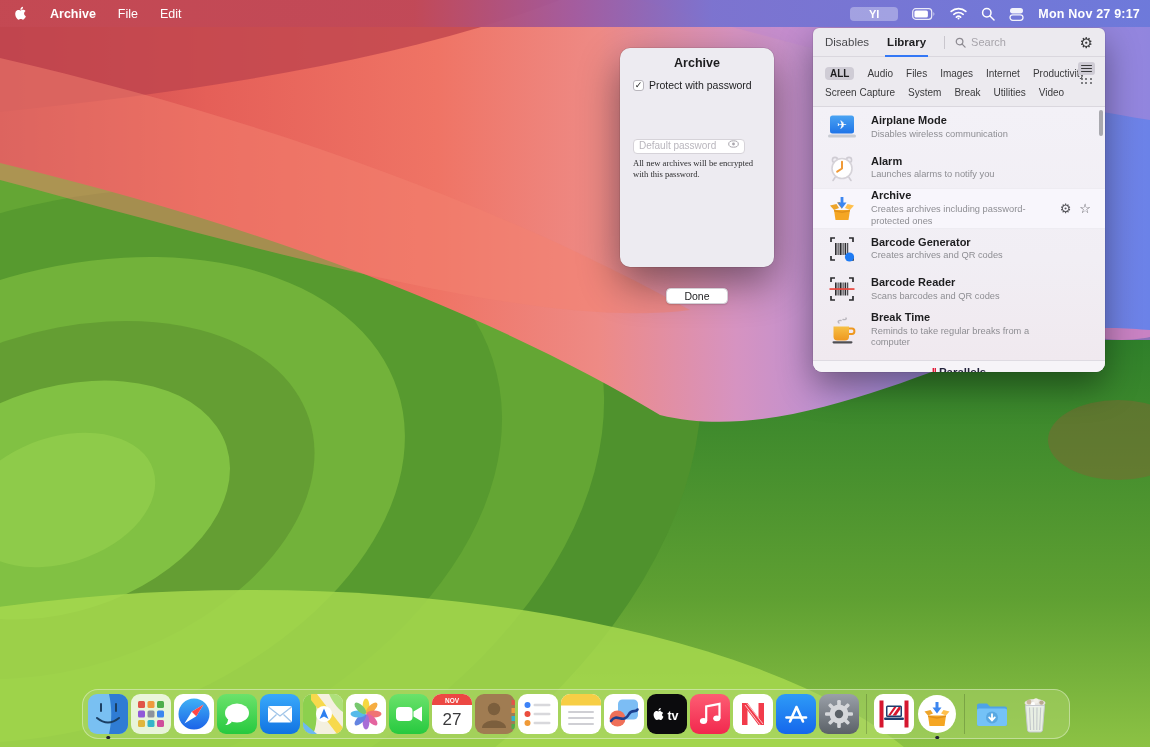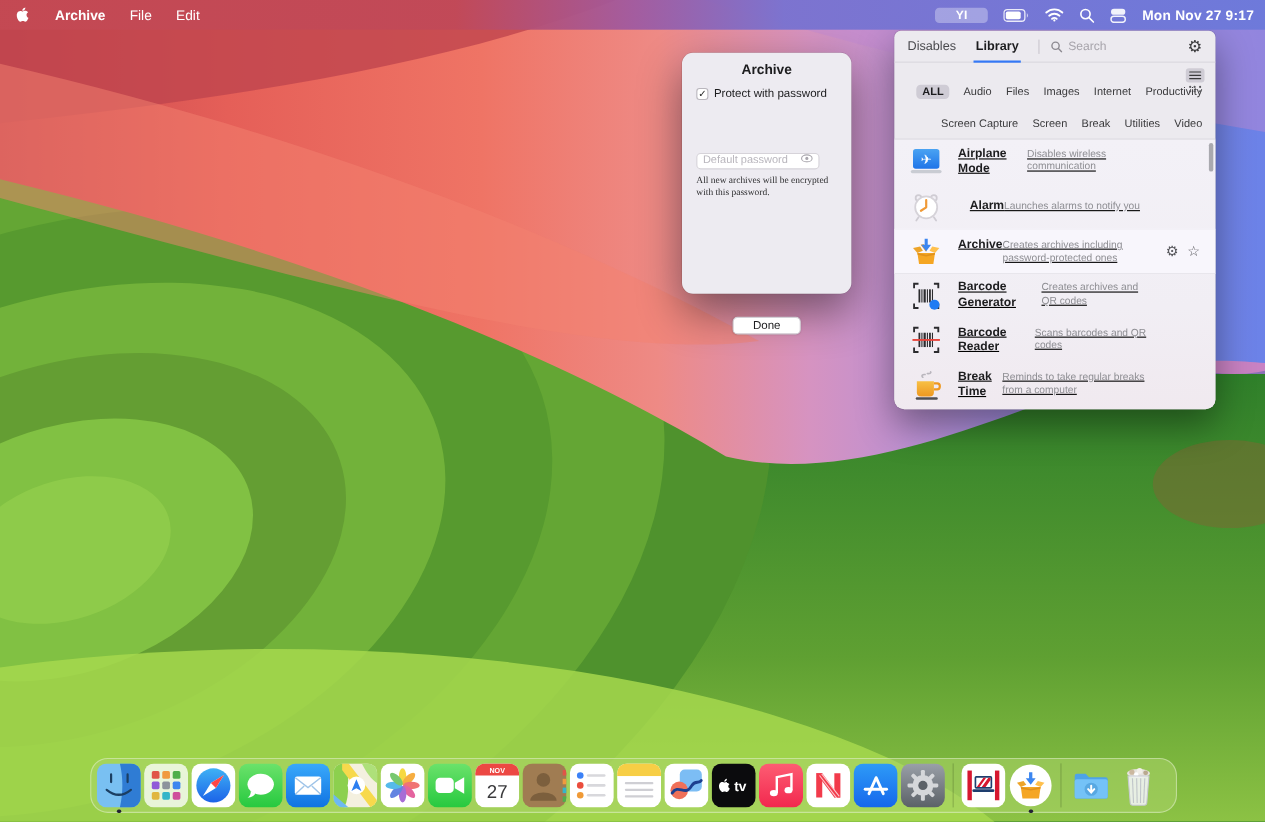--- a/index.html
+++ b/index.html
@@ -46,36 +46,36 @@
   .tab { font-size:11.5px; color:#49494d; margin-right:18px; position:relative; height:29px;
          display:flex; align-items:center; }
   .tab.active { font-weight:700; color:#1d1d1f; }
   .tab.active::after { content:""; position:absolute; left:-2px; right:-2px; bottom:0; height:2px; background:#3478f6; }
   .p-sep { width:1px; height:13px; background:#c9c6cd; margin:0 10px 0 0; }
   .p-search { display:flex; align-items:center; gap:5px; flex:1; }
   .p-search-ph { font-size:11px; color:#a7a4ab; }
   .p-gear { margin-left:auto; font-size:15px; color:#3a3a3c; line-height:1; }
 
   .cats { position:relative; padding:5px 12px 6px 12px; border-bottom:1px solid #dad7de; }
-  .cat-row { display:flex; align-items:center; gap:13px; height:15px; margin-top:14px;justify-content:flex-end; }
+  .cat-row { display:flex; align-items:center; gap:13px; height:15px; margin-top:4px; }
   .chip { font-size:10px; color:#3a3a3c; white-space:nowrap; }
   .chip.active { background:#cfccd5; border-radius:4px; padding:1px 5px; font-weight:700; color:#1d1d1f; }
   .view-toggle { position:absolute; right:10px; top:5px; display:flex; flex-direction:column; align-items:center; gap:3px; }
   .vt-list { width:17px; height:13px; background:#cfccd5; border-radius:3px; display:flex; flex-direction:column;
              justify-content:center; gap:1.5px; padding:0 3px; }
   .vt-list i { display:block; height:1.6px; background:#3a3a3c; border-radius:1px; }
   .vt-grid { width:12px; display:grid; grid-template-columns:repeat(3,1fr); gap:1.5px; }
   .vt-grid i { width:2.4px; height:2.4px; border-radius:50%; background:#5a5a5e; }
 
   .tool-list { position:relative; height:253px;
                background:linear-gradient(180deg,#f3f1f7 0%, #f1eef4 60%, #f0e9ef 100%); }
   .tool-row { height:40.5px; display:flex; align-items:center; padding:0 14px; position:relative; }
   .tool-row.selected { background:#f8f6fc; box-shadow:inset 0 .5px 0 #e4e1e8, inset 0 -.5px 0 #e4e1e8; }
   .t-icon { width:30px; height:30px; flex:0 0 30px; margin-right:14px; }
-  .t-text { display:flex; justify-content:center; width:176px;text-decoration:underline; }
+  .t-text { display:flex; flex-direction:column; justify-content:center; width:176px; }
   .t-name { font-size:11px; font-weight:700; color:#1d1d1f; line-height:1.25; }
   .t-desc { font-size:9.3px; color:#8e8e93; line-height:1.25; margin-top:1px; }
   .row-actions { position:absolute; right:14px; top:50%; transform:translateY(-50%);
                  display:flex; gap:8px; font-size:13px; color:#55555a; }
   .scrollbar { position:absolute; right:2px; top:3px; width:4px; height:26px; background:#a9a9af; border-radius:2px; }
 
   .p-foot { height:22px; background:#f6f4f8; border-top:1px solid #dedbe2;
             display:flex; align-items:center; justify-content:center; gap:3px; }
   .logo-bars { color:#e11b37; font-weight:700; font-size:11px; letter-spacing:-1px; }
   .logo-text { color:#24243c; font-weight:700; font-size:11.5px; }
@@ -207,21 +207,21 @@
     <div class="cat-row">
       <span class="chip active">ALL</span>
       <span class="chip">Audio</span>
       <span class="chip">Files</span>
       <span class="chip">Images</span>
       <span class="chip">Internet</span>
       <span class="chip">Productivity</span>
     </div>
     <div class="cat-row">
       <span class="chip">Screen Capture</span>
-      <span class="chip">Screen</span>
+      <span class="chip">System</span>
       <span class="chip">Break</span>
       <span class="chip">Utilities</span>
       <span class="chip">Video</span>
     </div>
     <div class="view-toggle">
       <span class="vt-list">
           <i></i>
           <i></i>
           <i></i>
         </span>

